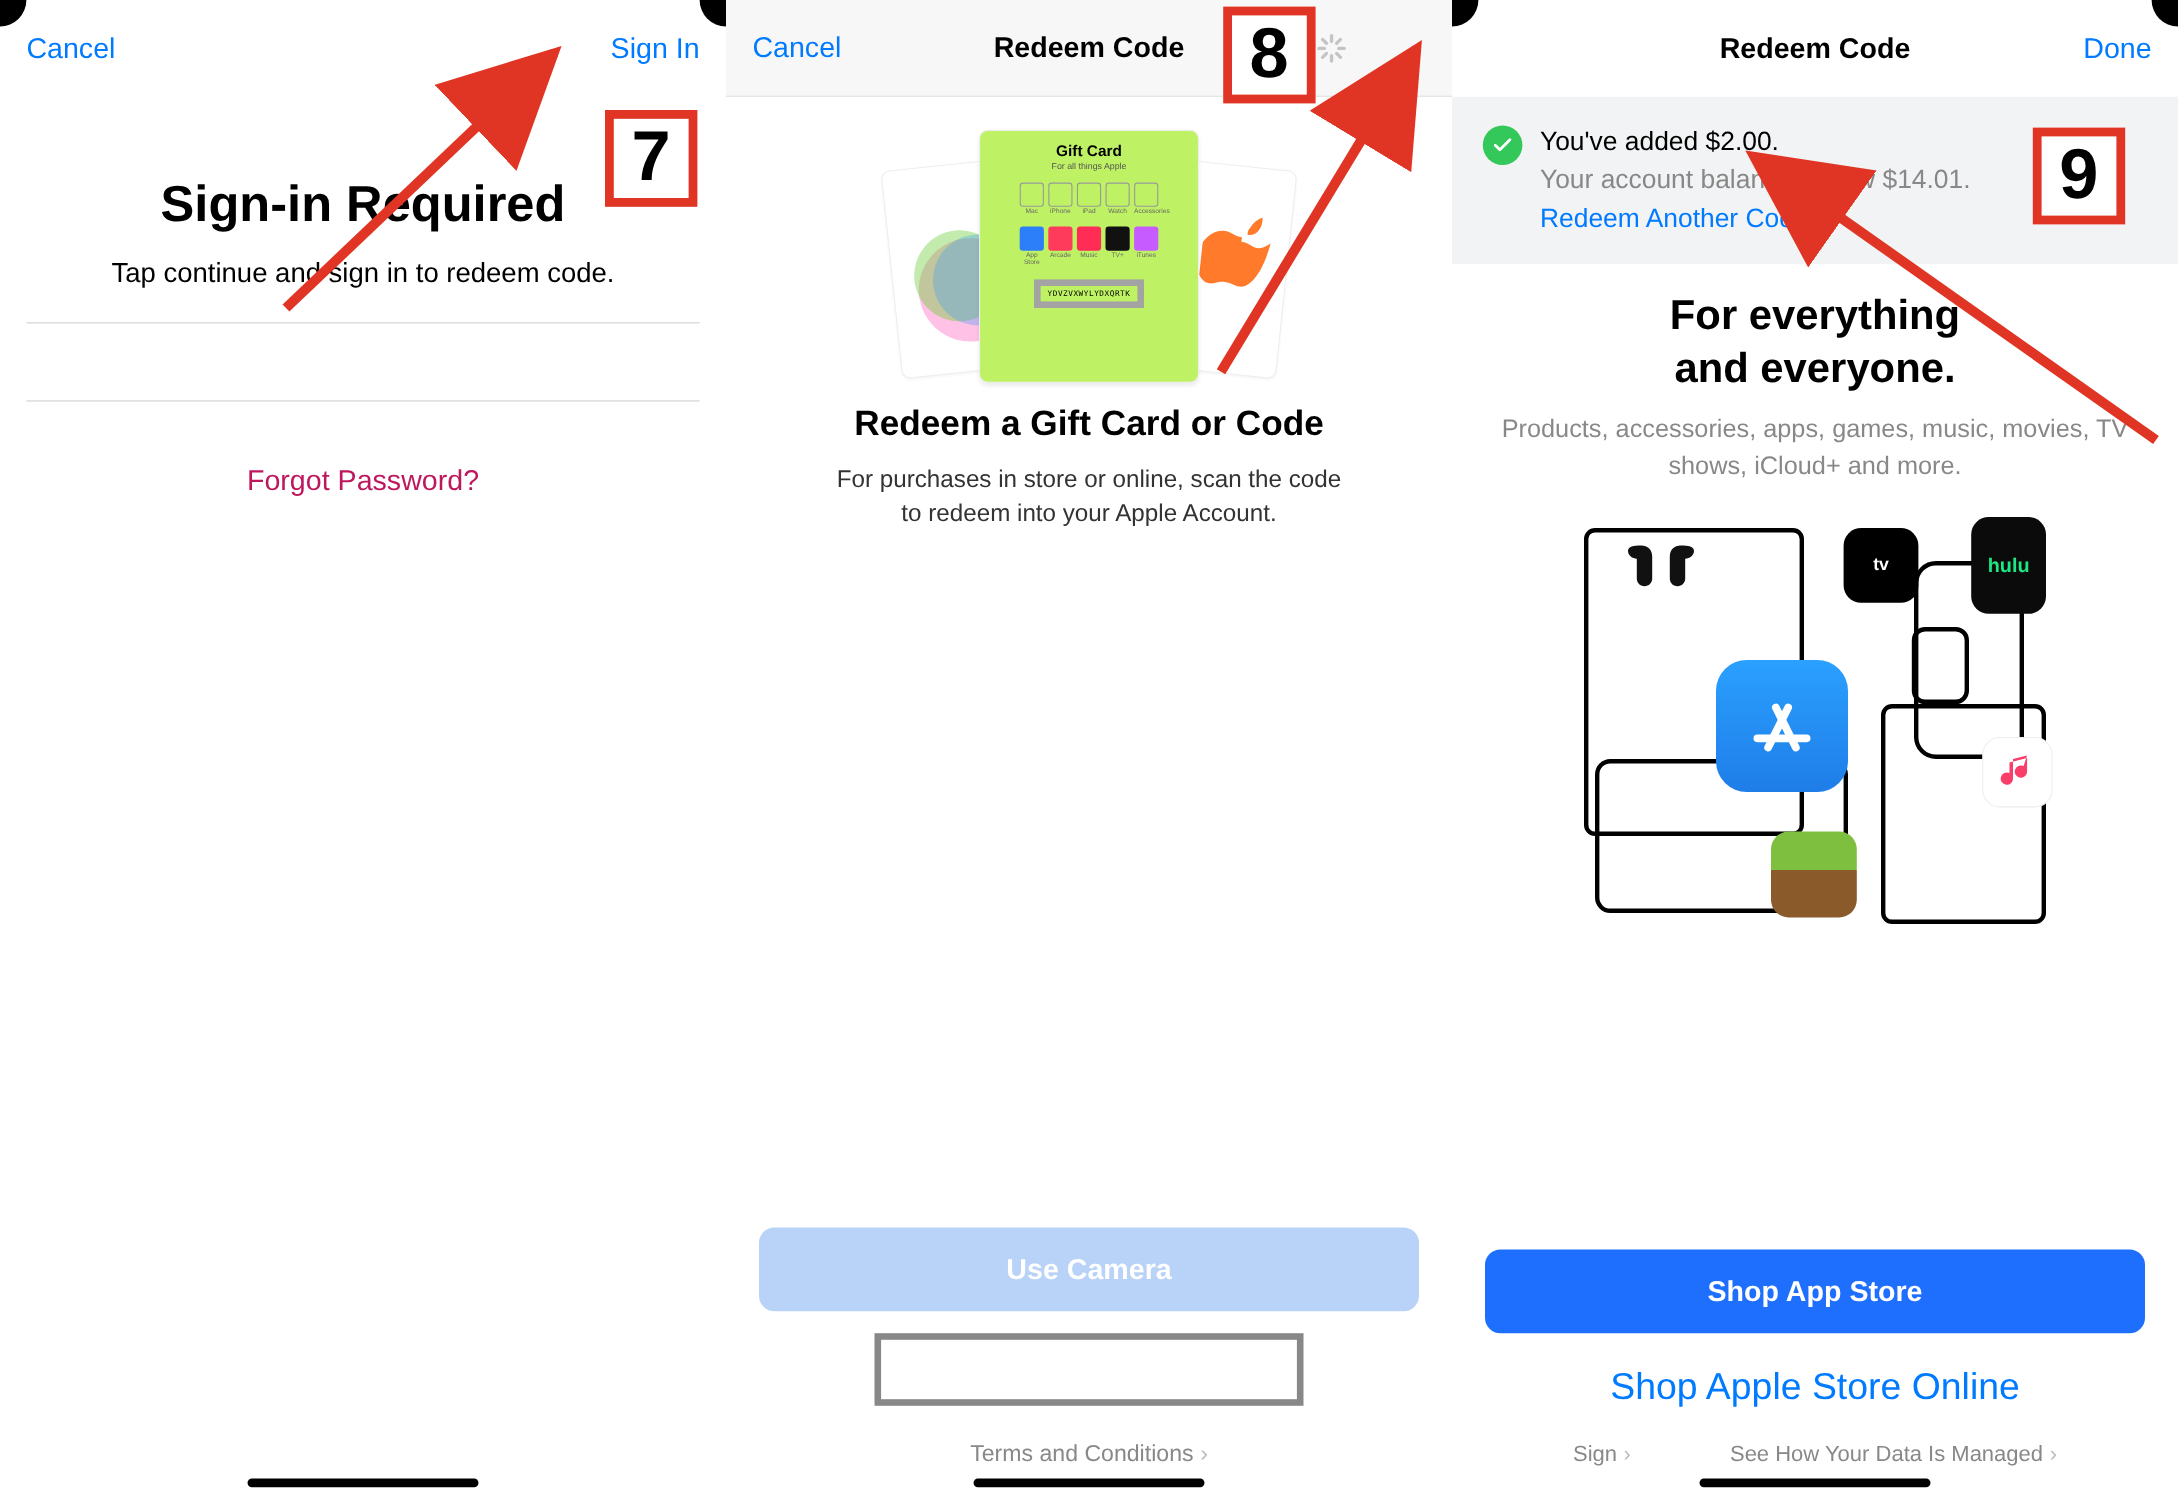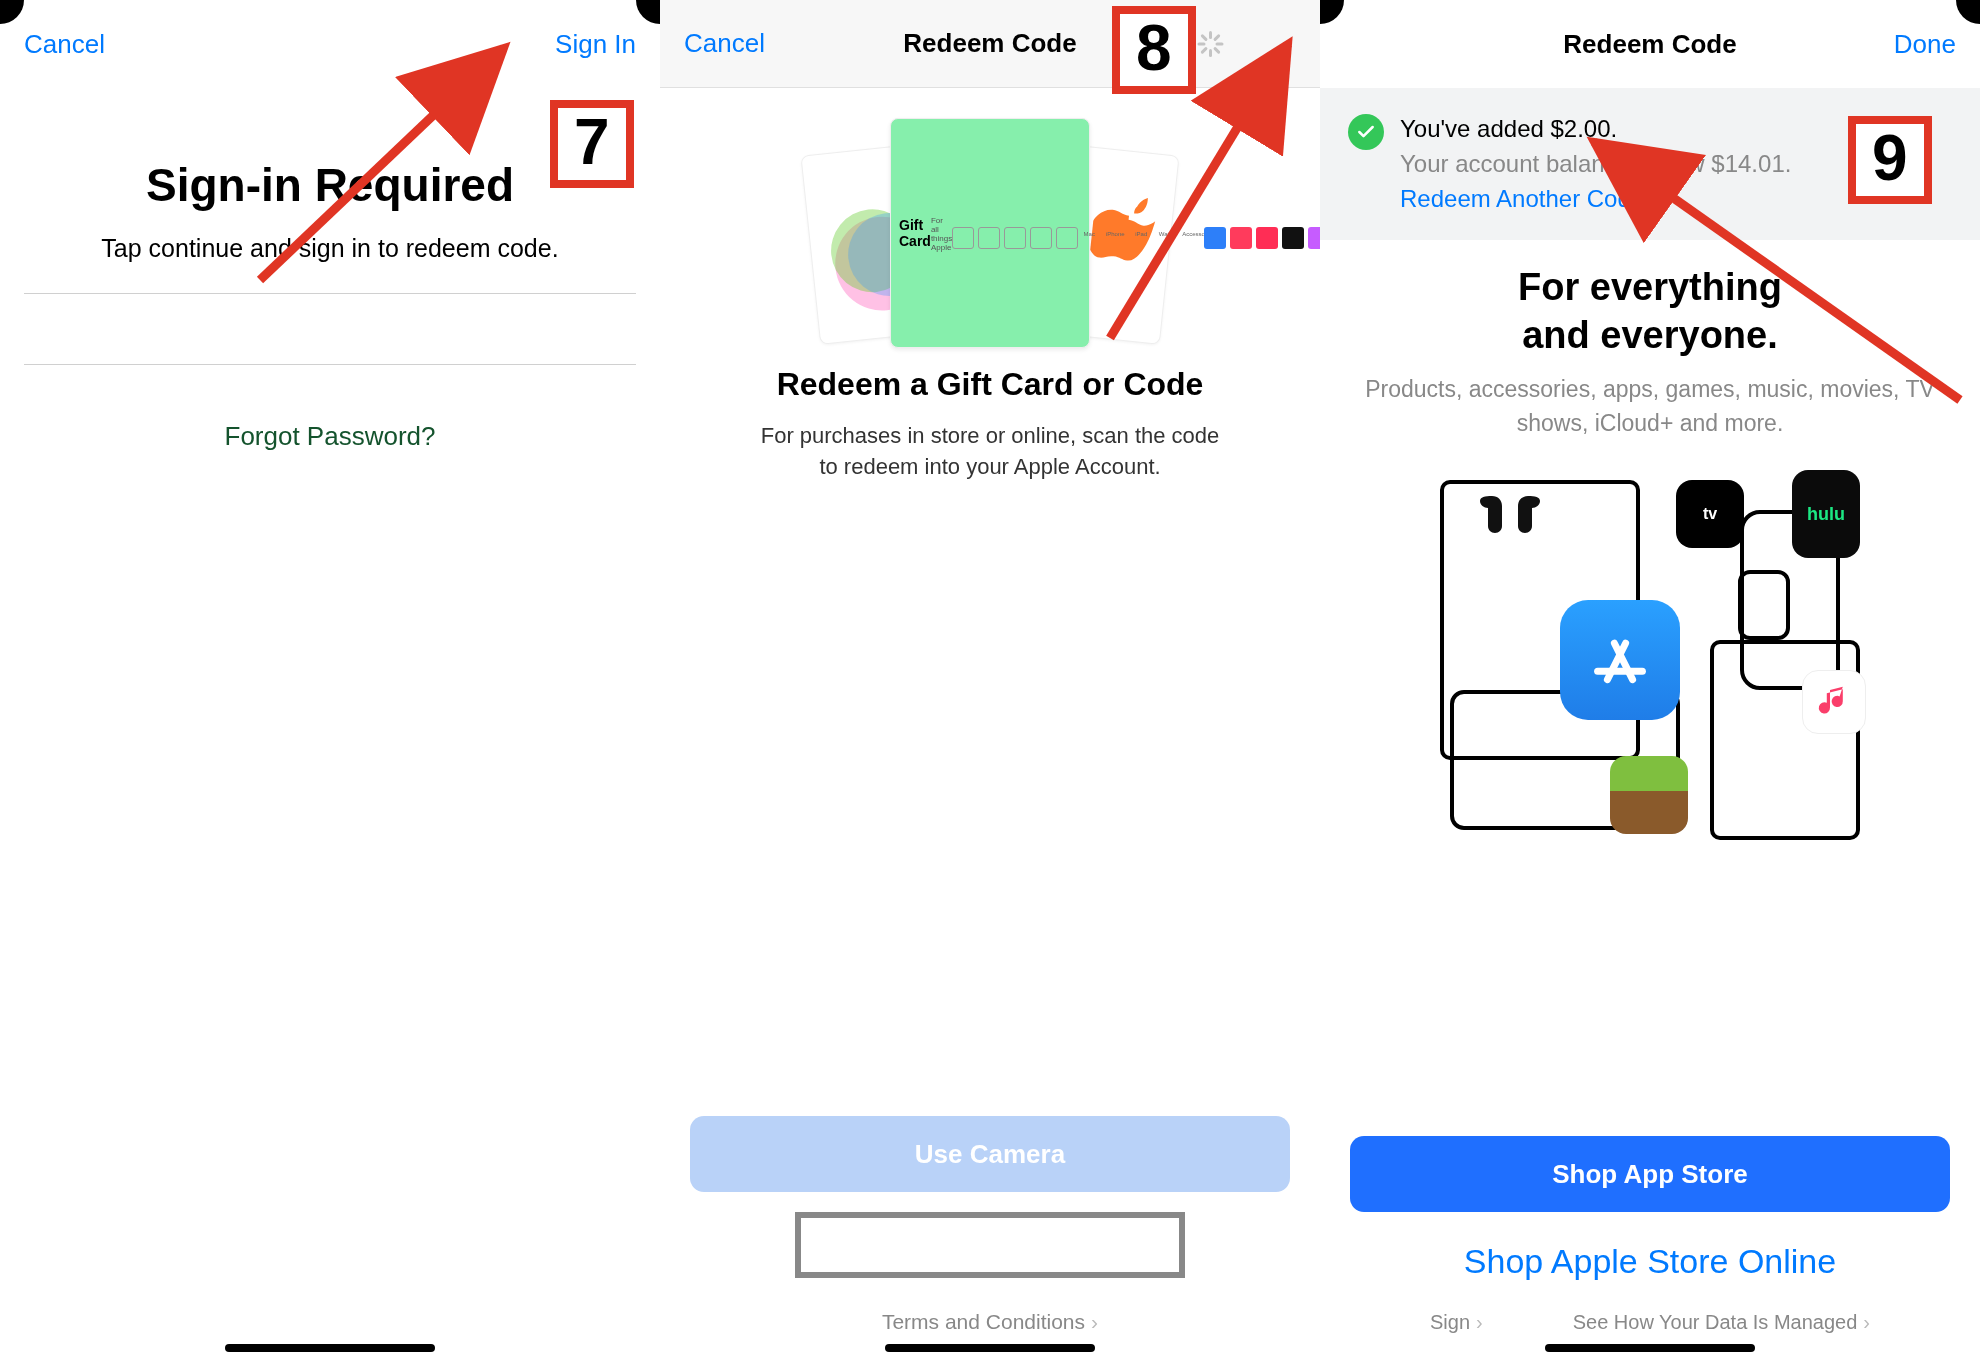--- a/index.html
+++ b/index.html
@@ -66,21 +66,21 @@
   }
   .p1-sep1 {
     border-top: 1px solid #d0d0d0;
     margin-top: 30px;
   }
   .p1-sep2 {
     border-top: 1px solid #d0d0d0;
     margin-top: 70px;
   }
   .p1-forgot {
-    color: #14532d;
+    color: #be185d;
     font-size: 26px;
     text-align: center;
     margin-top: 56px;
     cursor: pointer;
   }
 
   
   .step-badge {
     position: absolute;
     border: 8px solid #e03524;
@@ -129,23 +129,23 @@
     width: 140px; height: 190px;
     background: #fff;
     border: 1px solid #eee;
     border-radius: 8px;
     box-shadow: 0 1px 3px rgba(0,0,0,0.05);
   }
   .gc-left { left: 0; top: 30px; transform: rotate(-6deg); }
   .gc-right { right: 0; top: 30px; transform: rotate(6deg); }
   .gc-mid {
     left: 80px; top: 0; width: 200px; height: 230px;
-    background:#86efac; border:1px solid #eee; border-radius:8px;
+    background:#bef264; border:1px solid #eee; border-radius:8px;
     box-shadow: 0 2px 4px rgba(0,0,0,.08);
-    display:flex; flex-direction:row; align-items:center;
+    display:flex; flex-direction:column; align-items:center;
     padding:10px 8px;
     position:absolute;
   }
   .gc-mid-title { font-weight:600; font-size:14px; }
   .gc-mid-sub { font-size:8px; color:#555; margin-top:2px;}
   .gc-icons-row { display:flex; gap:4px; margin-top:10px; }
   .gc-ico {
     width:22px;height:22px; border:1px solid #999; border-radius:3px;
     font-size:10px; display:flex;align-items:center;justify-content:center;
   }

